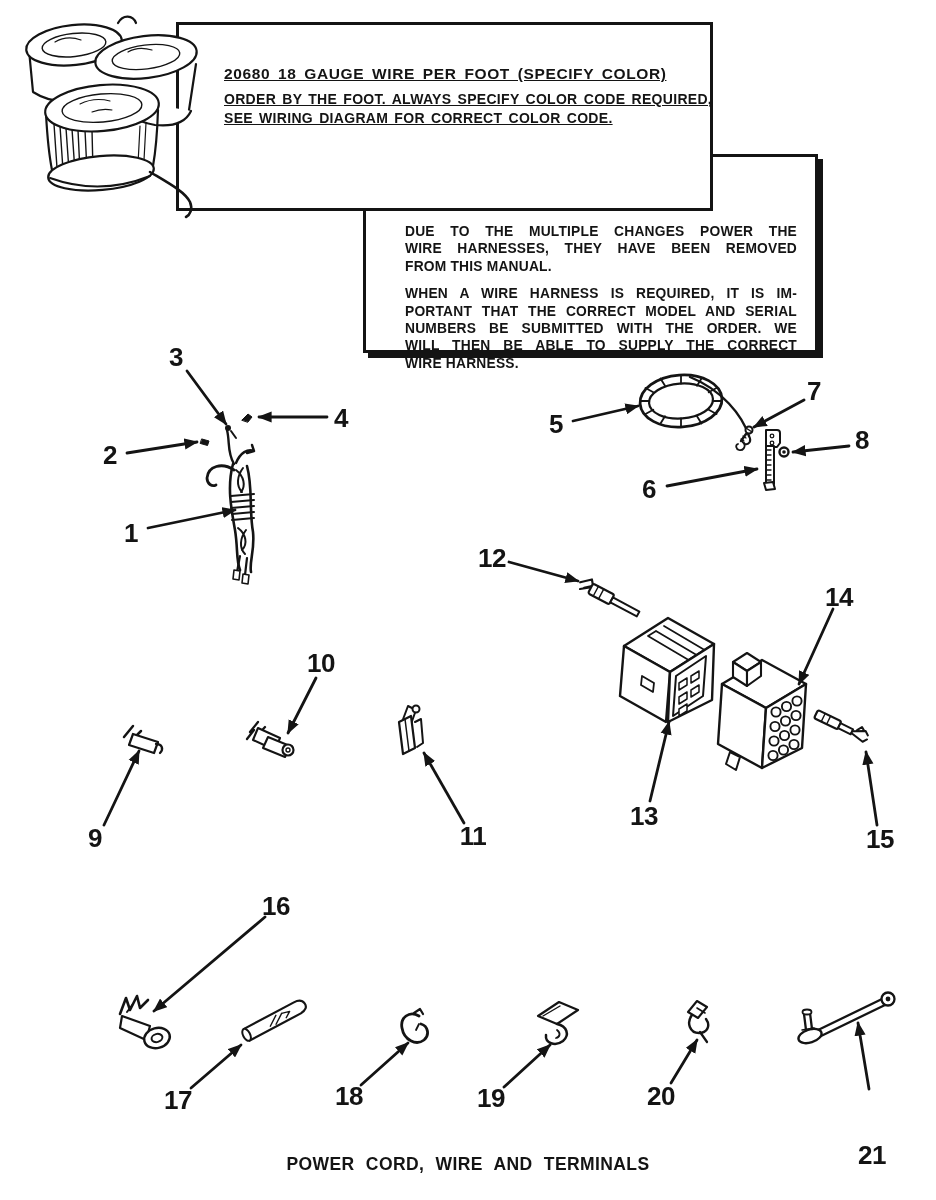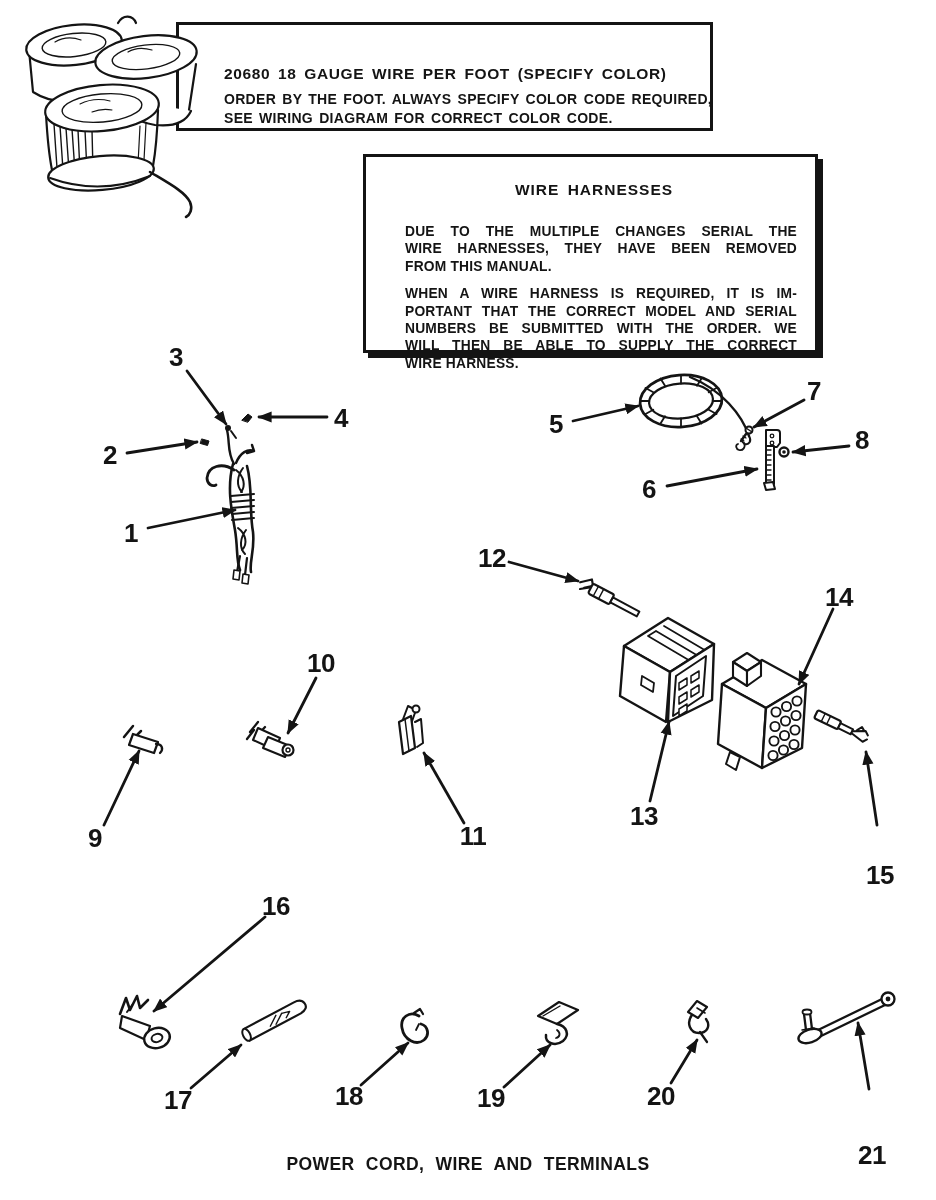--- a/index.html
+++ b/index.html
@@ -5,21 +5,21 @@
   html,body{margin:0;padding:0;background:#e8e8e8;}
   .page{
     position:relative; width:936px; height:1200px; margin:0 auto;
     background:#ffffff; overflow:hidden;
     font-family:"Liberation Sans", sans-serif; color:#141414;
   }
   .box{
     position:absolute; background:#ffffff; border:3px solid #141414;
     box-sizing:border-box;
   }
-  .wire-note{ left:176px; top:22px; width:537px; height:109px; z-index:2; padding:40px 20px 0 45px; }
+  .wire-note{ left:176px; top:22px; width:537px; height:189px; z-index:2; padding:40px 20px 0 45px;text-decoration:underline; }
   .wire-note .nt{ font-size:15.5px; font-weight:700; letter-spacing:.6px; word-spacing:3px; margin-bottom:7px; white-space:nowrap;}
   .wire-note .nl{ font-size:14px; font-weight:700; letter-spacing:.3px; word-spacing:2px; line-height:18.5px; white-space:nowrap;}
   .harness-note{
     left:363px; top:154px; width:455px; height:199px; z-index:1;
     box-shadow:5px 5px 0 #141414; padding:24px 20px 0 39px;
   }
   .harness-note .ht{ text-align:center; font-size:15.5px; font-weight:700; letter-spacing:1px; word-spacing:3px; margin-bottom:24px; margin-left:-12px;}
   .hpara{ width:392px; margin-bottom:10px; }
   .jline{ font-size:13.8px; font-weight:700; line-height:17.4px; letter-spacing:.2px;
           text-align:justify; text-align-last:justify; }
@@ -37,21 +37,21 @@
 </style>
 </head>
 <body>
 
 <div class="page" id="page">
 
   <div class="box harness-note">
     <div class="ht">WIRE HARNESSES</div>
     <div>
         <div class="hpara">
-          <div class="jline">DUE TO THE MULTIPLE CHANGES SERIAL THE</div>
+          <div class="jline">DUE TO THE MULTIPLE CHANGES POWER THE</div>
           <div class="jline">WIRE HARNESSES, THEY HAVE BEEN REMOVED</div>
           <div class="jline last">FROM THIS MANUAL.</div>
         </div>
         <div class="hpara">
           <div class="jline">WHEN A WIRE HARNESS IS REQUIRED, IT IS IM-</div>
           <div class="jline">PORTANT THAT THE CORRECT MODEL AND SERIAL</div>
           <div class="jline">NUMBERS BE SUBMITTED WITH THE ORDER. WE</div>
           <div class="jline">WILL THEN BE ABLE TO SUPPLY THE CORRECT</div>
           <div class="jline last">WIRE HARNESS.</div>
         </div>
@@ -282,20 +282,20 @@
     <div class="callout" style="left: 556px; top: 424px;">5</div>
     <div class="callout" style="left: 649px; top: 489px;">6</div>
     <div class="callout" style="left: 814px; top: 391px;">7</div>
     <div class="callout" style="left: 862px; top: 440px;">8</div>
     <div class="callout" style="left: 95px; top: 838px;">9</div>
     <div class="callout" style="left: 321px; top: 663px;">10</div>
     <div class="callout" style="left: 473px; top: 836px;">11</div>
     <div class="callout" style="left: 492px; top: 558px;">12</div>
     <div class="callout" style="left: 644px; top: 816px;">13</div>
     <div class="callout" style="left: 839px; top: 597px;">14</div>
-    <div class="callout" style="left: 880px; top: 839px; margin-top: 36px;">15</div>
+    <div class="callout" style="left: 880px; top: 839px;">15</div>
     <div class="callout" style="left: 276px; top: 906px;">16</div>
     <div class="callout" style="left: 178px; top: 1100px;">17</div>
     <div class="callout" style="left: 349px; top: 1096px;">18</div>
     <div class="callout" style="left: 491px; top: 1098px;">19</div>
     <div class="callout" style="left: 661px; top: 1096px;">20</div>
     <div class="callout" style="left: 872px; top: 1155px;">21</div>
   </div>
 
 </body></html>

